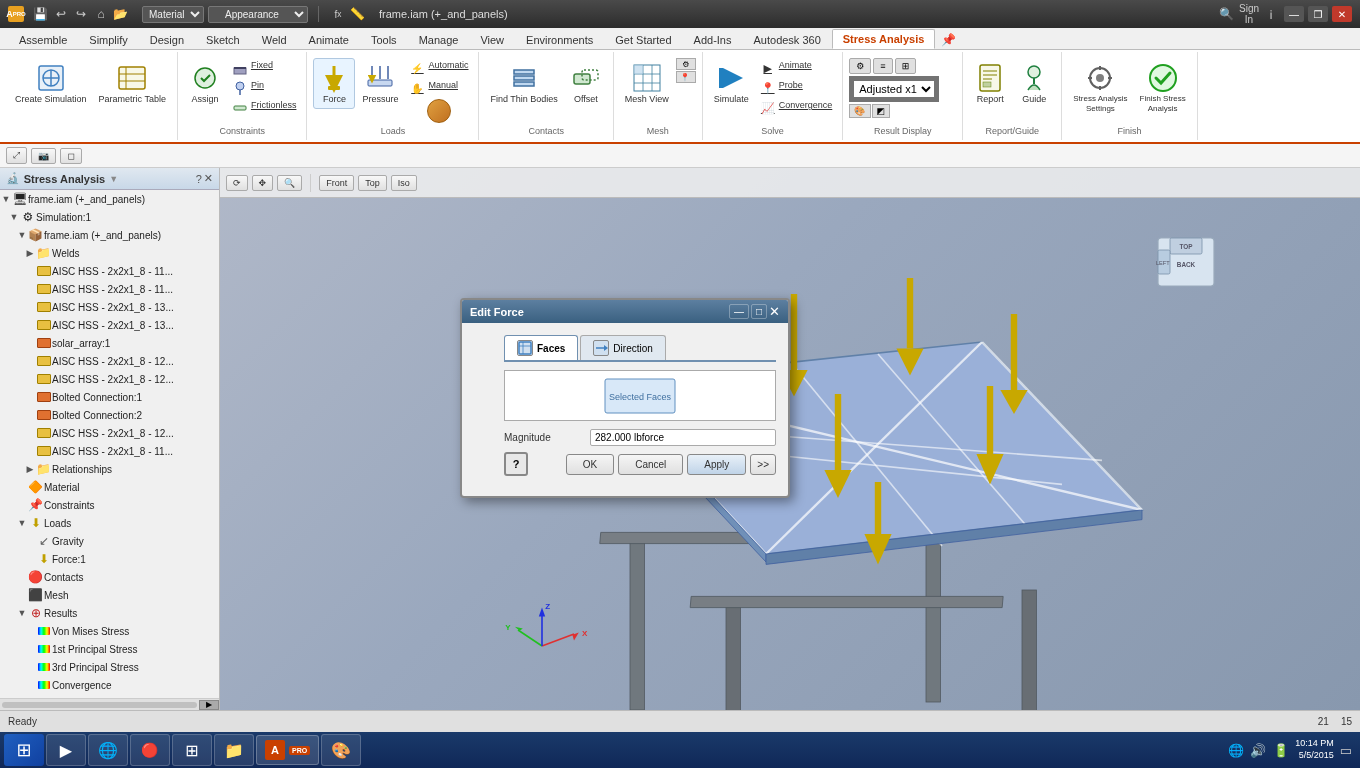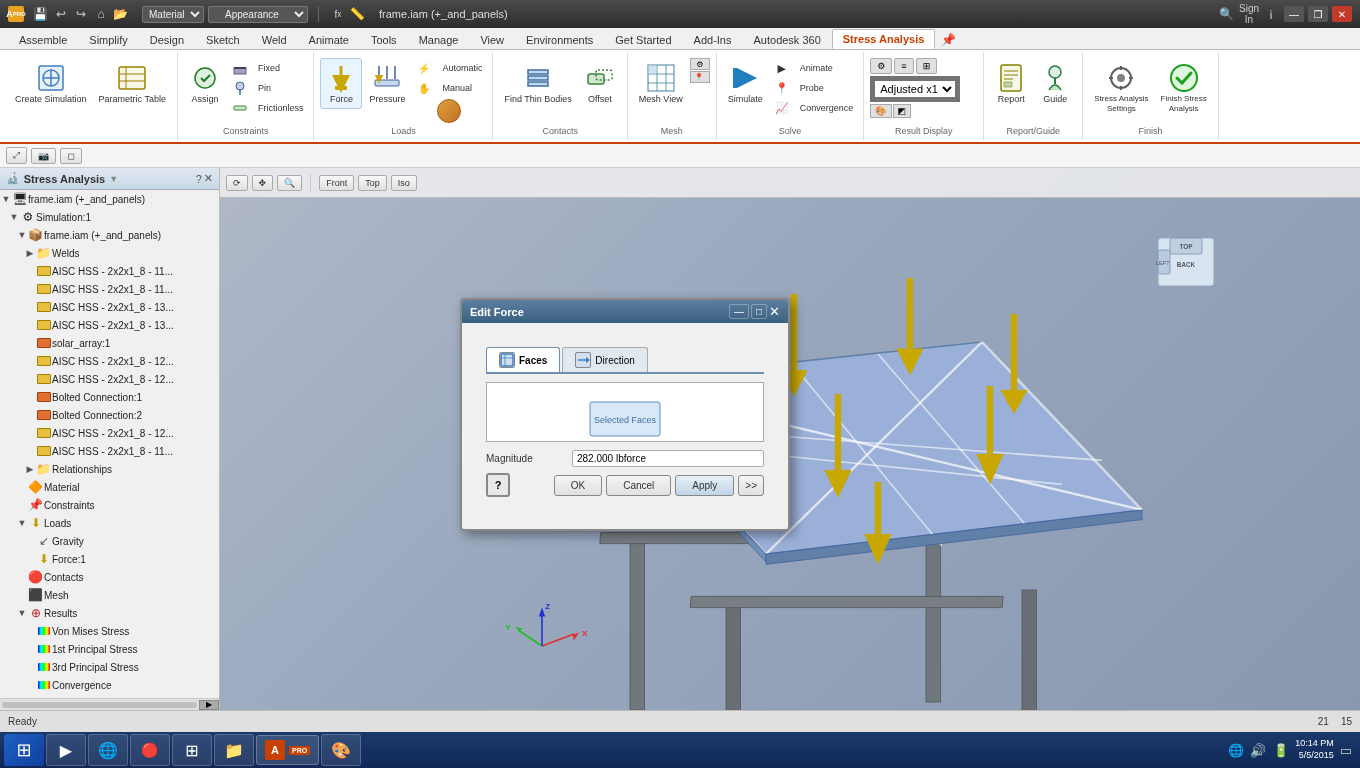--- a/index.html
+++ b/index.html
@@ -90,28 +90,28 @@
       border: 1px solid transparent;
       min-width: 40px;
       font-size: 9px;
       color: #333;
       text-align: center;
     }
     .ribbon-btn .btn-icon { width: 32px; height: 32px; display: flex; align-items: center; justify-content: center; font-size: 22px; }
     .ribbon-btn .btn-label { font-size: 9px; color: #333; line-height: 1.2; }
     .ribbon-btn-small {
       display: flex;
-      align-items: center;
-      gap: 10px;
+      gap: 3px;
       cursor: pointer;
       padding: 1px 3px;
       border-radius: 2px;
       border: 1px solid transparent;
       font-size: 9px;
       color: #333;
+      text-decoration: underline;
     }
     .ribbon-btn-small .btn-icon-sm { width: 16px; height: 16px; font-size: 13px; display: flex; align-items: center; justify-content: center; }
     .ribbon-col { display: flex; flex-direction: column; gap: 0; }
 
     
     #toolbar-area {
       height: 24px;
       background: #f5f5f5;
       border-bottom: 1px solid #ccc;
       display: flex;
@@ -186,21 +186,21 @@
       color: #fff;
       padding: 4px 8px;
       display: flex;
       align-items: center;
       justify-content: space-between;
       border-radius: 2px 2px 0 0;
       cursor: move;
     }
     #dialog-titlebar .dialog-title { font-size: 11px; font-weight: 600; }
     #dialog-titlebar .dialog-close { background: none; border: none; color: #fff; cursor: pointer; font-size: 13px; }
-    #dialog-body { padding: 24px; }
+    #dialog-body { padding: 12px; margin-left: 30px; }
     .dialog-tabs { display: flex; gap: 2px; margin-bottom: 8px; border-bottom: 2px solid #7090b0; padding-bottom: 0; }
     .dialog-tab {
       padding: 4px 12px;
       border: 1px solid #aaa;
       border-bottom: none;
       background: #e0e8f0;
       cursor: pointer;
       font-size: 10px;
       border-radius: 3px 3px 0 0;
       display: flex;
@@ -947,21 +947,21 @@
             <div class="tab-icon">
               <svg width="14" height="14" viewBox="0 0 14 14">
                   <line x1="2" y1="7" x2="12" y2="7" stroke="#4080c0" stroke-width="1.5" marker-end="url(#darr)"></line>
                   <polygon points="10,4 14,7 10,10" fill="#4080c0"></polygon>
                 </svg>
             </div>
             <span>Direction</span>
           </div>
         </div>
 
-        <div style="border:1px solid #aaa;background:#fff;height:60px;margin-bottom:8px;display:flex;align-items:flex-end;justify-content:center;font-size:9px;color:#888;">
+        <div style="border:1px solid #aaa;background:#fff;height:51px;margin-bottom:8px;display:flex;align-items:center;justify-content:center;font-size:9px;color:#888;">
           <svg width="80" height="44" viewBox="0 0 80 44">
               <rect x="5" y="5" width="70" height="34" fill="#d8e8f8" stroke="#6090c0" stroke-width="1" rx="2"></rect>
               <text x="40" y="26" text-anchor="middle" font-size="9" fill="#4070a0">Selected Faces</text>
             </svg>
         </div>
 
         <div class="form-row">
           <label class="form-label">Magnitude</label>
           <input type="text" class="form-input" value="282.000 lbforce" style="">
         </div>

